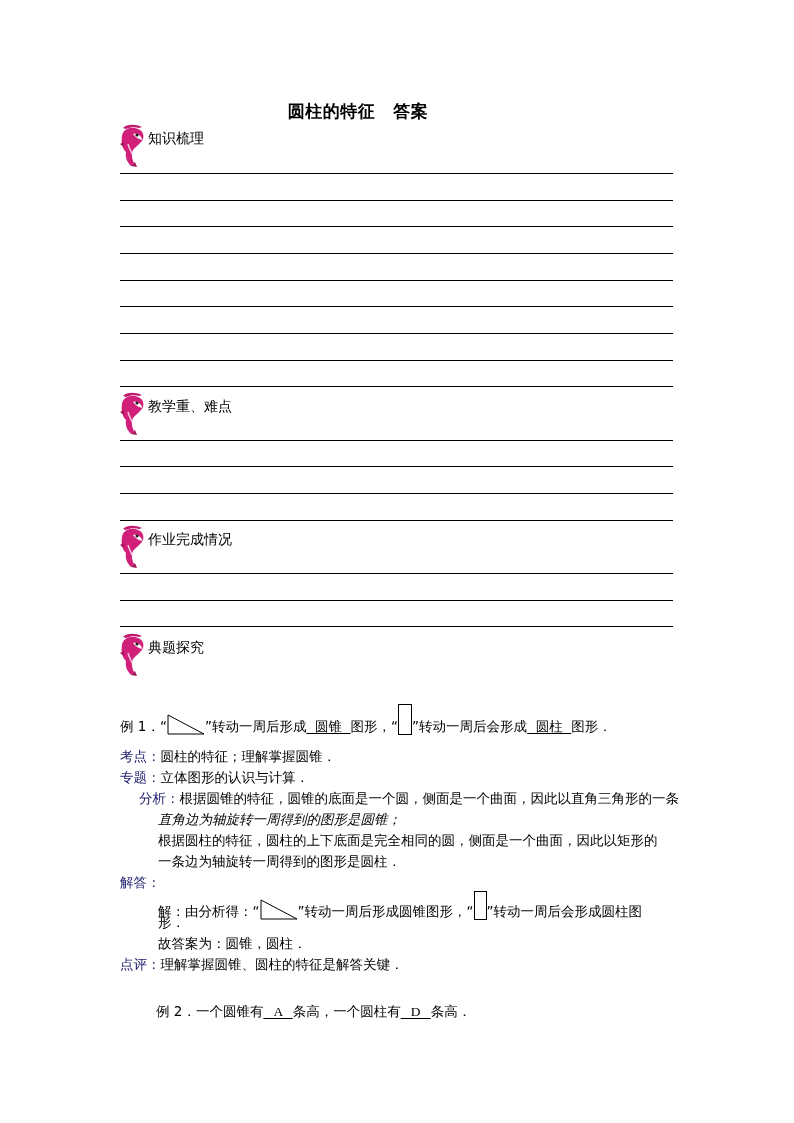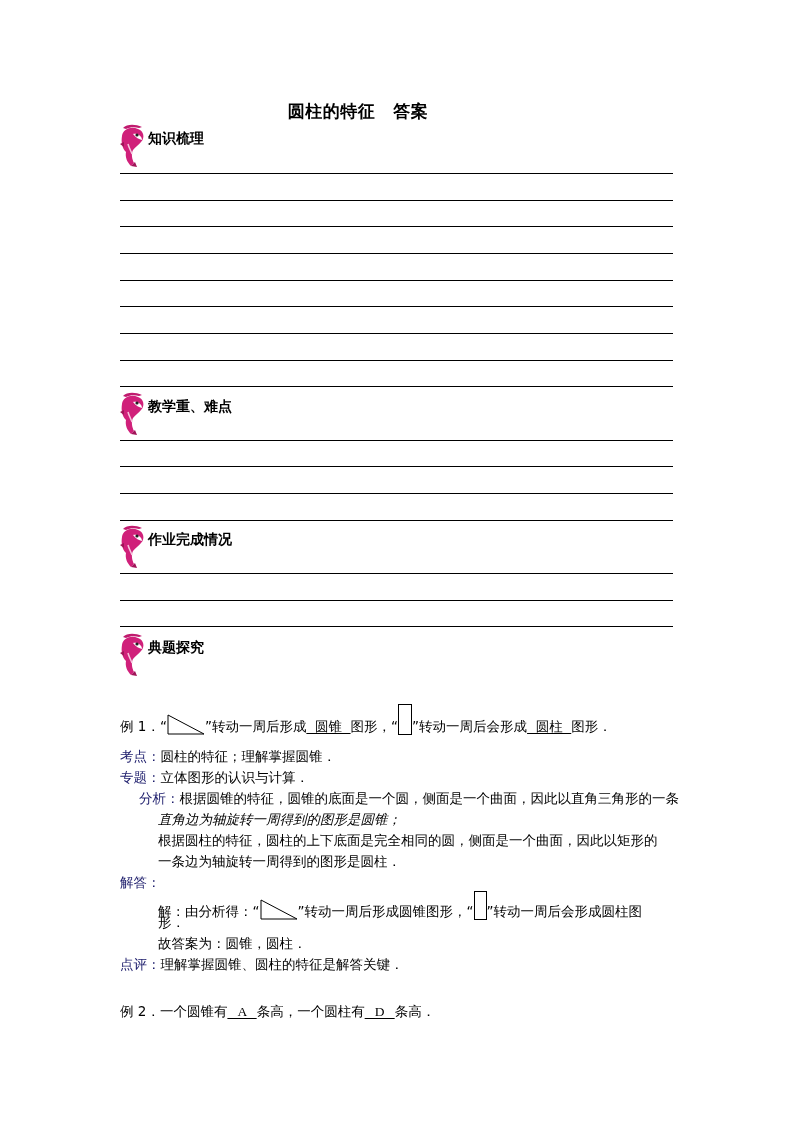--- a/index.html
+++ b/index.html
@@ -3,21 +3,21 @@
 <meta charset="utf-8">
 <style>
   html, body { margin: 0; padding: 0; background: #ffffff; }
   body { width: 794px; height: 1123px; position: relative; overflow: hidden;
          font-family: "DejaVu Sans", "Liberation Sans", sans-serif; color: #000; }
   .title { position: absolute; left: 0; width: 716px; top: 100px; text-align: center;
            font-size: 17px; font-weight: bold; letter-spacing: 0.5px; }
   .title .gap { display: inline-block; width: 18px; }
   .section-head { position: absolute; left: 117px; height: 46px; }
   .dolphin { position: absolute; left: 0; top: 0; width: 30px; height: 46px; }
-  .section-label { position: absolute; left: 31px; top: 8px; font-size: 14px; font-weight: bold; white-space: nowrap; }
+  .section-label { position: absolute; left: 31px; top: 8px; font-size: 14px; font-weight: normal; white-space: nowrap; }
   .rule { position: absolute; left: 120px; width: 553px; height: 0; border-top: 1.3px solid #000; }
   .line { position: absolute; left: 120px; font-size: 13.5px; white-space: nowrap; line-height: 18px; }
   .indent { left: 158px; }
   .lbl { color: #1c1c6b; }
   .blank { text-decoration: underline; text-underline-offset: 2px; white-space: pre; }
   .shape-inline { display: inline-block; vertical-align: bottom; position: relative; }
   .serif { font-family: "Liberation Serif", "DejaVu Serif", serif; }
 </style>
 </head>
 <body>
@@ -113,15 +113,15 @@
       </svg></span><span>”</span><span>转动一周后形成圆锥图形，</span><span>“</span><span class="shape-inline" style="width:13px;height:29px;"><svg width="13" height="29" viewBox="0 0 13 29">
         <rect x="0.5" y="0.5" width="12" height="28" fill="none" stroke="#000" stroke-width="1"></rect>
       </svg></span><span>”</span><span>转动一周后会形成圆柱图</span>
 </div>
 <div class="line indent" style="top:913px;">形．</div>
 <div class="line indent" style="top:934px;">故答案为：圆锥，圆柱．</div>
 <div class="line" style="top:955px;">
   <span class="lbl">点评：</span><span>理解掌握圆锥、圆柱的特征是解答关键．</span>
 </div>
 
-<div class="line" style="top:1002px;">
+<div class="line" style="top:1002px;margin-left:36px;">
   <span>例 2．</span><span>一个圆锥有</span><span class="blank serif">   A   </span><span>条高，一个圆柱有</span><span class="blank serif">   D   </span><span>条高．</span>
 </div>
 
 </body></html>

